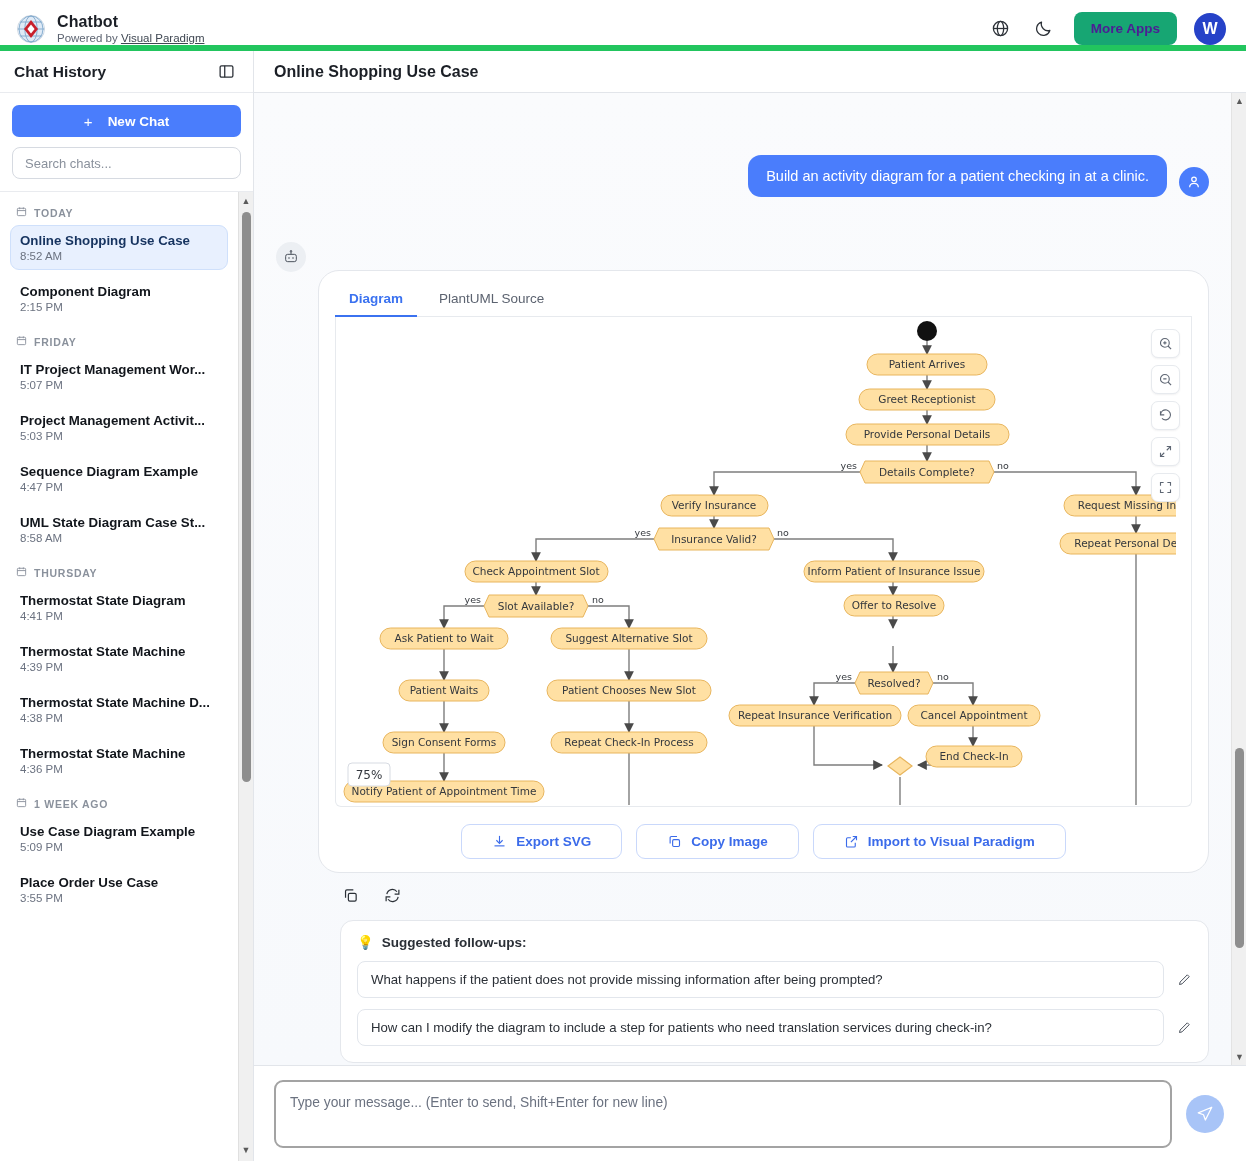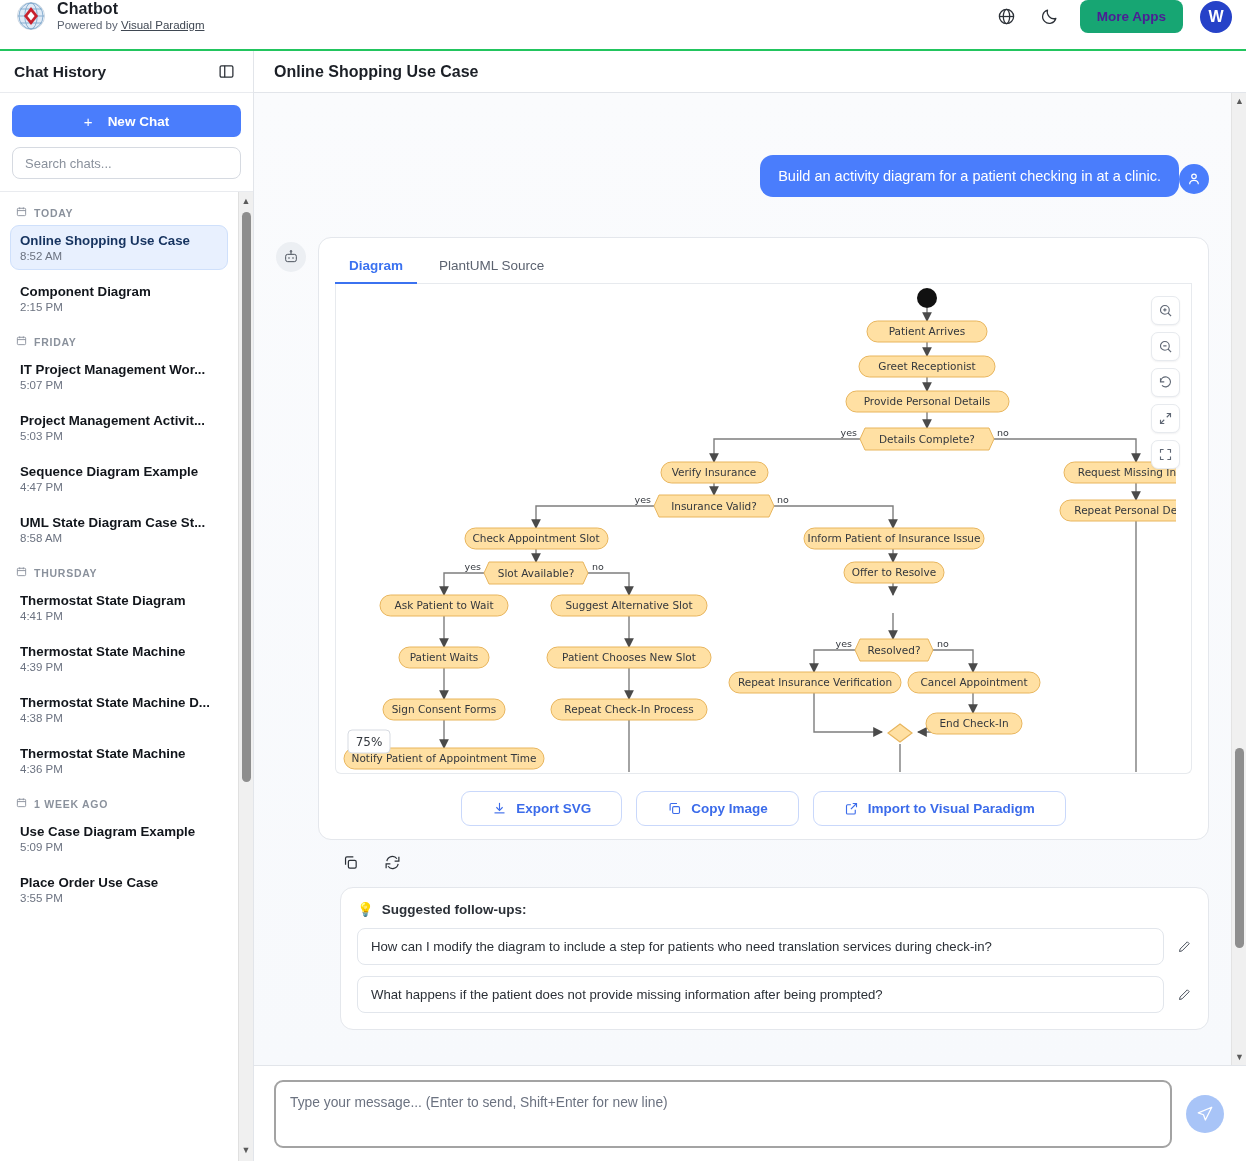--- a/index.html
+++ b/index.html
@@ -8,23 +8,23 @@
     font-family: "Liberation Sans", sans-serif;
     background: #ffffff;
     overflow: hidden;
   }
   .app { width: 1246px; height: 1161px; display: flex; flex-direction: column; }
 
   
   .topbar {
     height: 51px; min-height: 51px;
     background: #ffffff;
-    border-bottom: 2px solid #22c55e;
-    display: flex; align-items: flex-start;
-    padding: 0 14px 0 16px;
+    border-bottom: 6px solid #22c55e;
+    display: flex; align-items: flex-end;
+    padding: 0 20px 0 16px;
   }
   .brand { display: flex; align-items: center; gap: 11px; }
   .brand-logo { width: 30px; height: 30px; position: relative; }
   .brand-logo svg { display: block; }
   .brand-text { line-height: 1.12; }
   .brand-title { font-size: 16px; font-weight: 700; color: #1b1f26; letter-spacing: .1px; }
   .brand-sub { font-size: 11.5px; color: #5d6471; margin-top: 1px; }
   .brand-sub a { color: #3f4752; text-decoration: underline; }
   .topbar-right { margin-left: auto; display: flex; align-items: center; gap: 17px; }
   .icon-btn {
@@ -122,41 +122,41 @@
   .main-title { font-size: 16px; font-weight: 600; color: #1b1f26; }
 
   .conv-wrap { flex: 1; display: flex; min-height: 0; }
   .conv {
     flex: 1; min-width: 0; min-height: 0; overflow: hidden;
     padding: 22px 22px 0 22px;
     background: linear-gradient(#fafbfd, #f7f9fc);
   }
 
   
-  .msg-user { display: flex; justify-content: flex-end; align-items: center; gap: 0; margin-top: 40px; }
+  .msg-user { display: flex; justify-content: flex-end; align-items: flex-end; gap: 12px; margin-top: 40px; }
   .user-avatar {
     width: 30px; height: 30px; border-radius: 50%; background: #4a7dfc;
     display: flex; align-items: center; justify-content: center; color: #fff; flex: 0 0 auto;
     margin-top: 5px;
   }
   .bubble-user {
     background: #4a7dfc; color: #fff; border-radius: 13px;
     padding: 13px 18px; font-size: 14.5px; max-width: 640px;
   }
 
   
   .msg-bot { display: flex; align-items: flex-start; gap: 12px; margin-top: 40px; }
   .bot-avatar {
     width: 30px; height: 30px; border-radius: 50%; background: #eceff3;
     display: flex; align-items: center; justify-content: center; color: #4b525d; flex: 0 0 auto;
     margin-top: 5px;
   }
   .bot-card {
     flex: 1; min-width: 0; background: #fff; border: 1px solid #e4e7ec;
-    border-radius: 13px; padding: 14px 16px 13px 16px;
+    border-radius: 21px; padding: 14px 16px 13px 16px; margin-top: 33px;
   }
 
   .tabs { display: flex; gap: 8px; border-bottom: 1px solid #e7eaee; margin: 0 0 0 0; }
   .tab {
     padding: 6px 14px 9px 14px; font-size: 13.5px; color: #5c6370; cursor: pointer;
     border-bottom: 2.5px solid transparent; margin-bottom: -1px; background: none; border-top:none; border-left:none; border-right:none;
     font-family: "Liberation Sans", sans-serif;
   }
   .tab.active { color: #3b72f0; font-weight: 600; border-bottom-color: #3b72f0; }
 
@@ -698,29 +698,29 @@
             </button>
           </div>
 
           <div class="followups">
             <div class="fu-head">
               <span>💡</span>
               <span>Suggested follow-ups:</span>
             </div>
             <div id="fu-list">
                 <div class="fu-row">
-                  <div class="fu-chip">How can I modify the diagram to include a step for patients who need translation services during check-in?</div>
+                  <div class="fu-chip">What happens if the patient does not provide missing information after being prompted?</div>
                   <span class="fu-edit">
                     <svg width="15" height="15" viewBox="0 0 24 24" fill="none" stroke="currentColor" stroke-width="1.6">
                       <path d="M16.5 4.5l3 3L8 19l-4 1 1-4z"></path>
                     </svg>
                   </span>
                 </div>
                 <div class="fu-row">
-                  <div class="fu-chip">What happens if the patient does not provide missing information after being prompted?</div>
+                  <div class="fu-chip">How can I modify the diagram to include a step for patients who need translation services during check-in?</div>
                   <span class="fu-edit">
                     <svg width="15" height="15" viewBox="0 0 24 24" fill="none" stroke="currentColor" stroke-width="1.6">
                       <path d="M16.5 4.5l3 3L8 19l-4 1 1-4z"></path>
                     </svg>
                   </span>
                 </div>
               </div>
           </div>
 
         </div>

